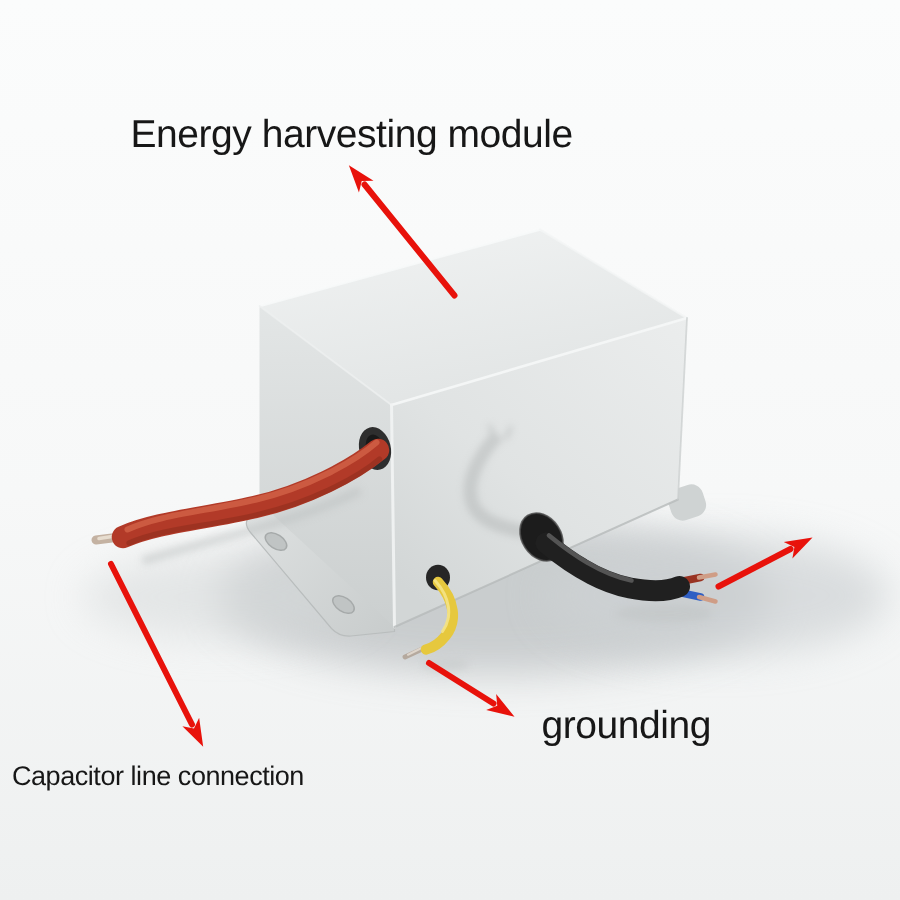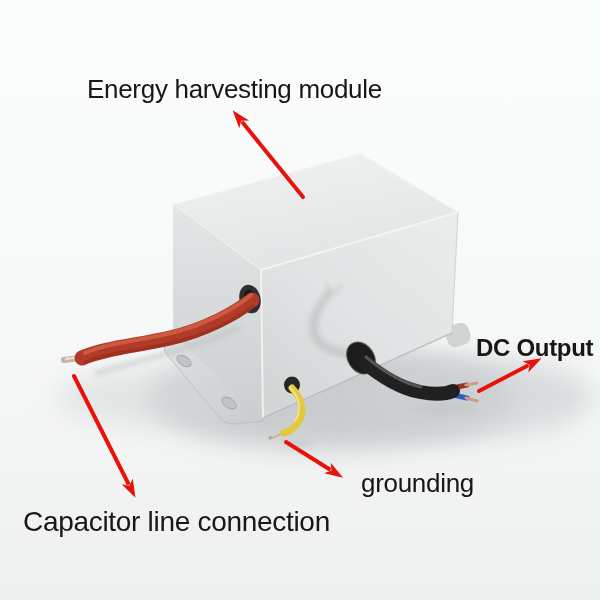--- a/index.html
+++ b/index.html
@@ -9,21 +9,21 @@
     font-family:"Liberation Sans",sans-serif;
   }
   .stage svg{position:absolute;left:0;top:0;}
   .label{
     position:absolute;white-space:nowrap;color:#171717;
     font-weight:500;letter-spacing:-0.3px;line-height:1;
   }
   #label-module{left:87px;top:76px;font-size:26px;}
   #label-dc{left:476px;top:336px;font-size:24px;font-weight:600;}
   #label-grounding{left:361px;top:470px;font-size:26px;}
-  #label-capacitor{left:8px;top:508px;font-size:28px;margin-left:15px;}
+  #label-capacitor{left:8px;top:508px;font-size:18px;}
 </style>
 </head>
 <body>
 
 <div class="stage">
 
   <svg width="600" height="600" viewBox="0 0 600 600">
     <defs>
       <linearGradient id="topGrad" x1="0" y1="0" x2="0.4" y2="1">
         <stop offset="0" stop-color="#f1f3f3"></stop>
@@ -132,16 +132,15 @@
 
     <g stroke-width="4" stroke-linecap="round" fill="none">
       <line x1="303" y1="197" x2="243" y2="123" marker-end="url(#arrowHead)" stroke="#e8120b"></line>
       <line x1="74" y1="376" x2="128" y2="483" marker-end="url(#arrowHead)" stroke="#e8120b"></line>
       <line x1="286" y1="442" x2="329" y2="469" marker-end="url(#arrowHead)" stroke="#e8120b"></line>
       <line x1="479" y1="391" x2="527" y2="366" marker-end="url(#arrowHead)" stroke="#e8120b"></line>
     </g>
   </svg>
 
   <div class="label" id="label-module">Energy harvesting module</div>
-  <div class="label" id="label-dc">DC Output</div>
   <div class="label" id="label-grounding">grounding</div>
   <div class="label" id="label-capacitor">Capacitor line connection</div>
 </div>
 
 </body></html>

